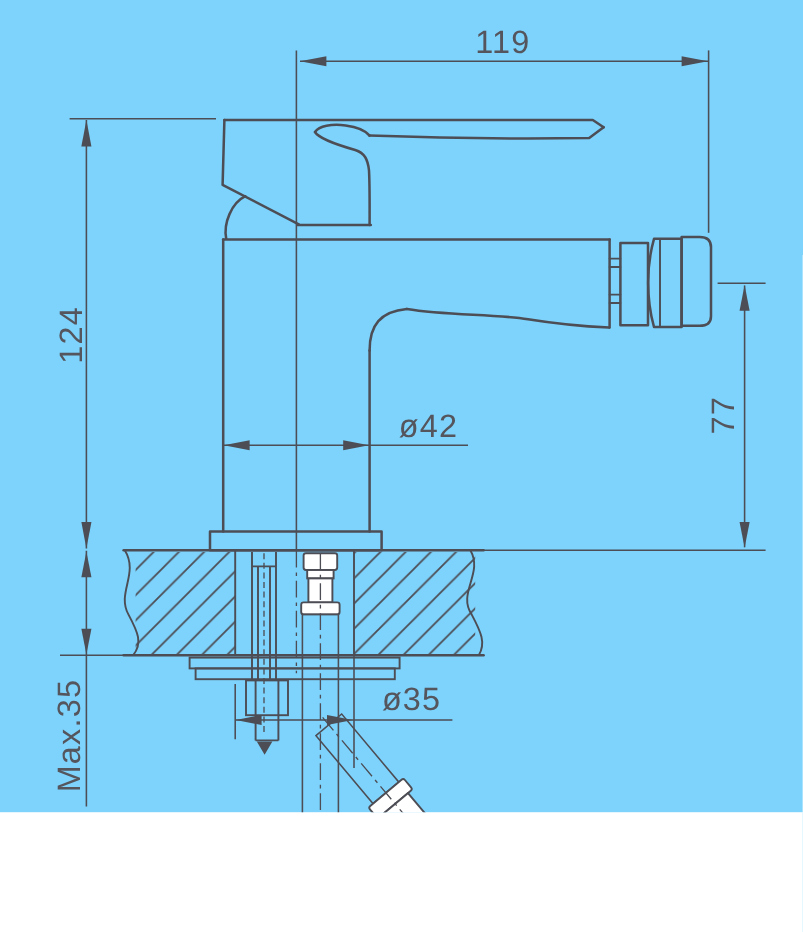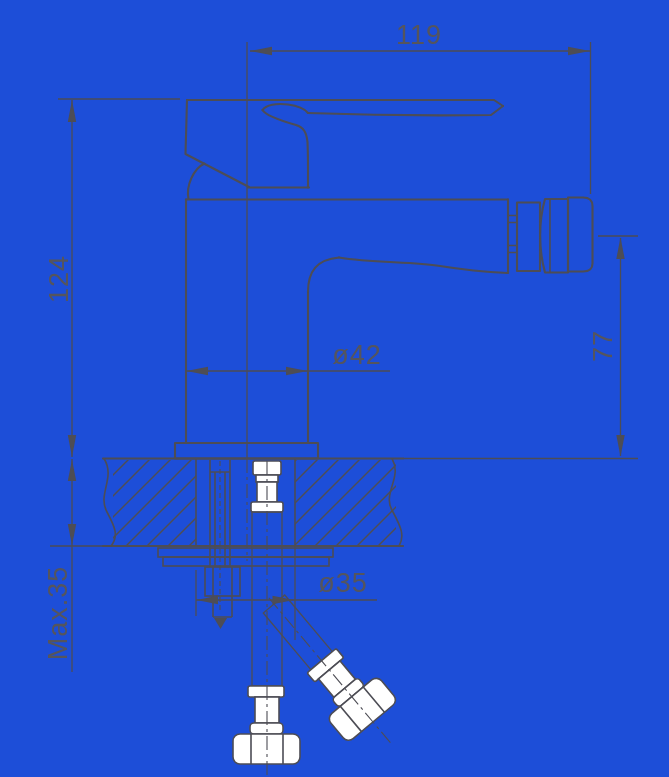--- a/index.html
+++ b/index.html
@@ -1,16 +1,16 @@
 <!DOCTYPE html>
 <html><head>
 <meta charset="utf-8">
 <style>
   html,body { margin:0; padding:0; background:#ffffff; }
-  .stage { position:relative; width:669px; height:777px; background:#1d4ed8; overflow:hidden; }
+  .stage { position:relative; width:669px; height:677px; background:#7dd3fc; overflow:hidden; }
   svg { display:block; }
   .obj  { stroke:#4d4d55; stroke-width:2.1; fill:none; stroke-linejoin:round; stroke-linecap:round; }
   .med  { stroke:#4d4d55; stroke-width:1.6; fill:none; }
   .thin { stroke:#4d4d55; stroke-width:1.3; fill:none; }
   .whitefill { fill:#ffffff; }
   .arr  { fill:#4d4d55; stroke:none; }
   .cline { stroke:#4d4d55; stroke-width:1.1; fill:none; stroke-dasharray:14 4 3 4; }
   .dashline { stroke:#4d4d55; stroke-width:1.1; fill:none; stroke-dasharray:5 3; }
   .dimtext { fill:#55555d; font-family:"Liberation Sans", sans-serif; font-size:27px; letter-spacing:1px; }
 </style>

